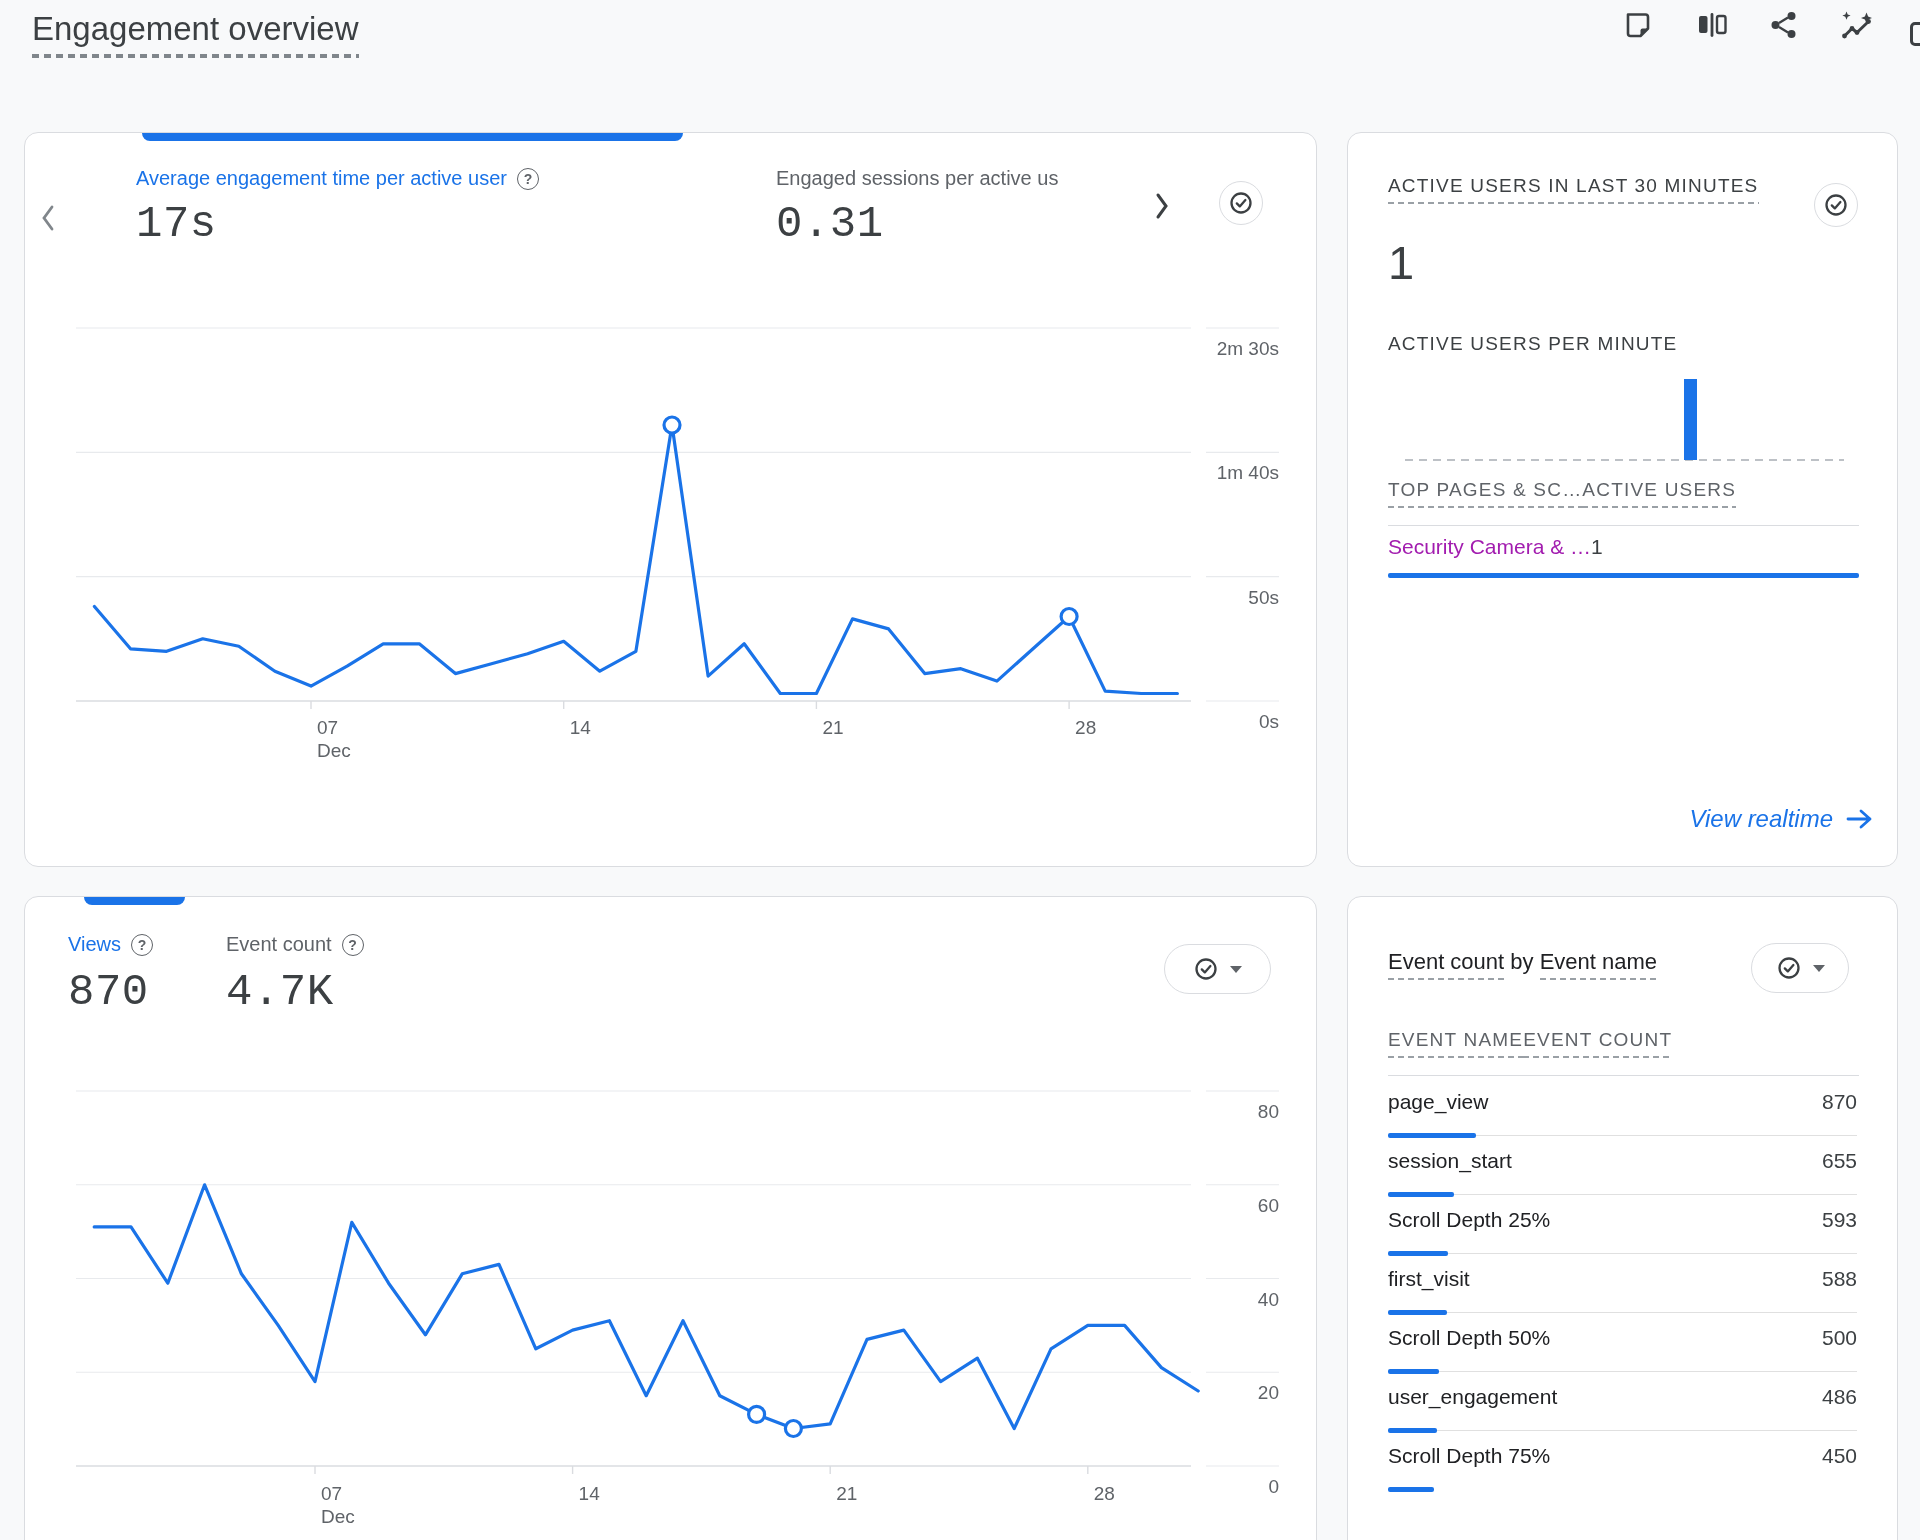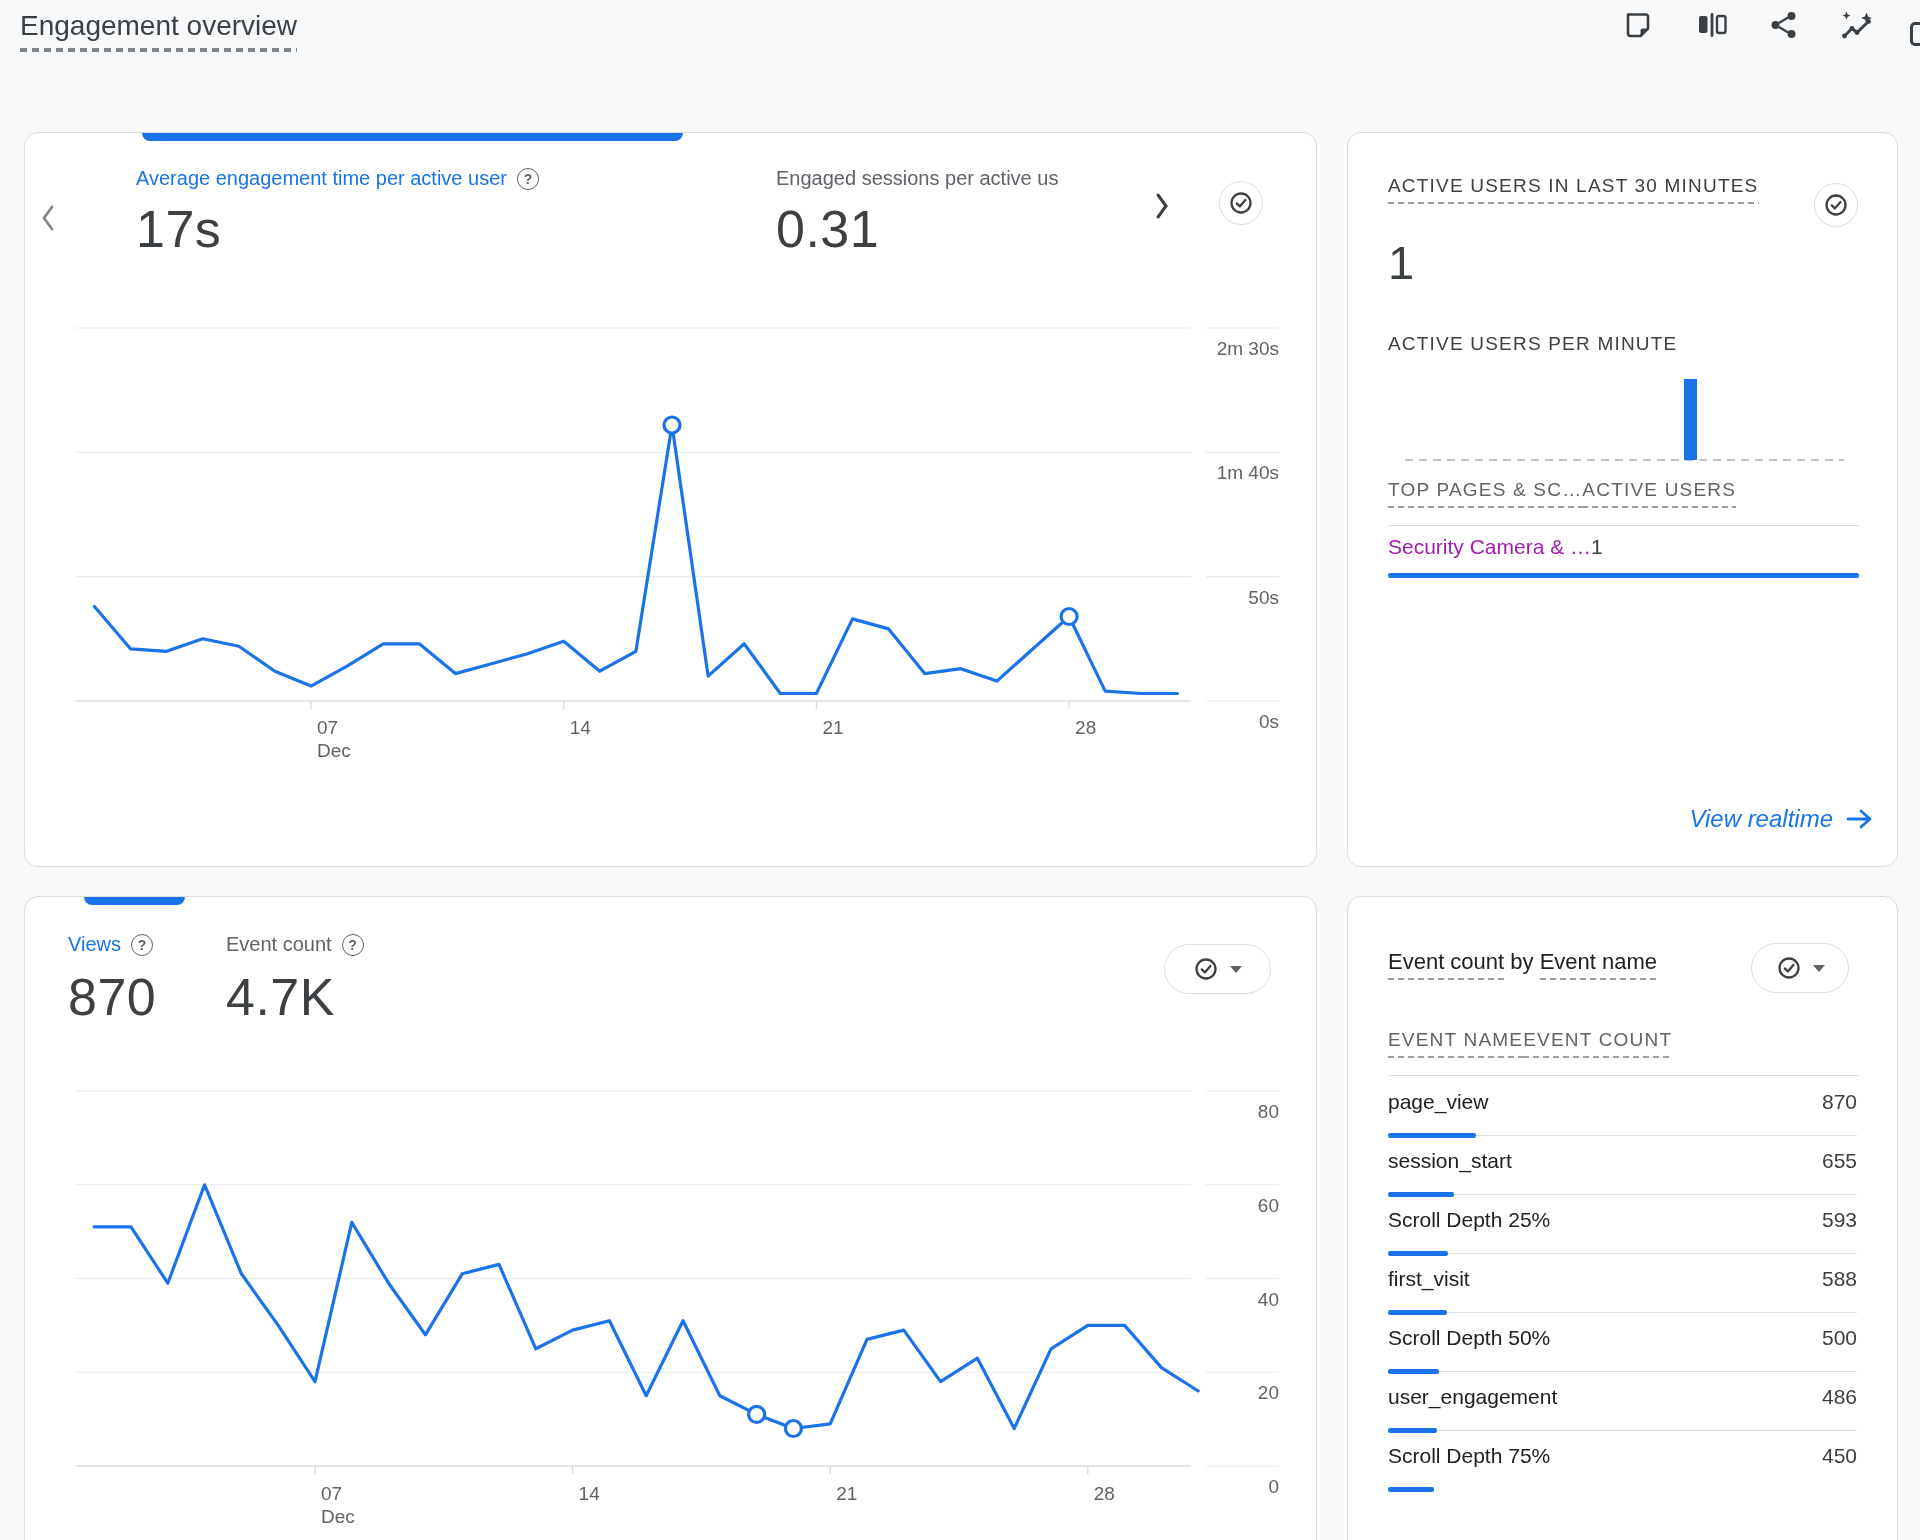--- a/index.html
+++ b/index.html
@@ -1,37 +1,37 @@
 <!DOCTYPE html>
 <html><head>
 <meta charset="utf-8">
 <style>
   * { margin:0; padding:0; box-sizing:border-box; }
   html,body { width:1920px; height:1540px; overflow:hidden; }
   body { font-family:"Liberation Sans","DejaVu Sans",sans-serif; background:#f8f9fa; color:#202124; }
   .page { position:relative; width:1920px; height:1540px; background:#f8f9fa; overflow:hidden; }
   .abs { position:absolute; }
 
-  .page-title { position:absolute; left:20px; top:10px; font-size:28px; color:#3c4043;
+  .page-title { position:absolute; left:32px; top:10px; font-size:33px; color:#3c4043;
     padding-bottom:10px;
     background-image:repeating-linear-gradient(90deg,#80868b 0 7px,transparent 7px 12px);
     background-repeat:no-repeat; background-size:100% 4px; background-position:left bottom; }
 
   .header-icons { position:absolute; left:1621px; top:8px; display:flex; gap:39px; align-items:center; }
   .hicon { width:34px; height:34px; border:none; background:transparent; color:#3c4043; cursor:pointer; padding:0; }
   .edge-icon { position:absolute; left:1910px; top:22px; width:18px; height:24px; border:3.5px solid #3c4043; border-radius:5px; background:transparent; }
 
   .card { position:absolute; background:#ffffff; border:1px solid #dadce0; border-radius:14px; }
   .tab-indicator { position:absolute; top:0; height:8px; background:#1a73e8; border-radius:0 0 8px 8px; }
 
   .metric { position:absolute; display:flex; align-items:center; gap:10px;text-align:center; }
   .metric-label { font-size:20px; white-space:nowrap; }
   .metric-label.active { color:#1a73e8; }
   .metric-label.inactive { color:#5f6368; }
-  .metric-value { position:absolute; font-size:52px; color:#3c4043; letter-spacing:0.5px; }
+  .metric-value { position:absolute; font-size:44px; color:#3c4043; letter-spacing:0.5px;font-family:Liberation Mono, monospace; }
   .clip { overflow:hidden; }
 
   .help { width:22px; height:22px; min-width:22px; border:1.8px solid #5f6368; border-radius:50%;
     display:flex; align-items:center; justify-content:center; font-size:14px; color:#5f6368; font-weight:700; background:#fff; }
 
   .check-ring { position:absolute; width:44px; height:44px; border:1px solid #dadce0; border-radius:50%;
     background:#fff; display:flex; align-items:center; justify-content:center; color:#3c4043; cursor:pointer; }
   .pill { position:absolute; height:50px; border:1px solid #dadce0; border-radius:25px; background:#fff;
     display:flex; align-items:center; justify-content:center; gap:11px; color:#3c4043; cursor:pointer; }
 

